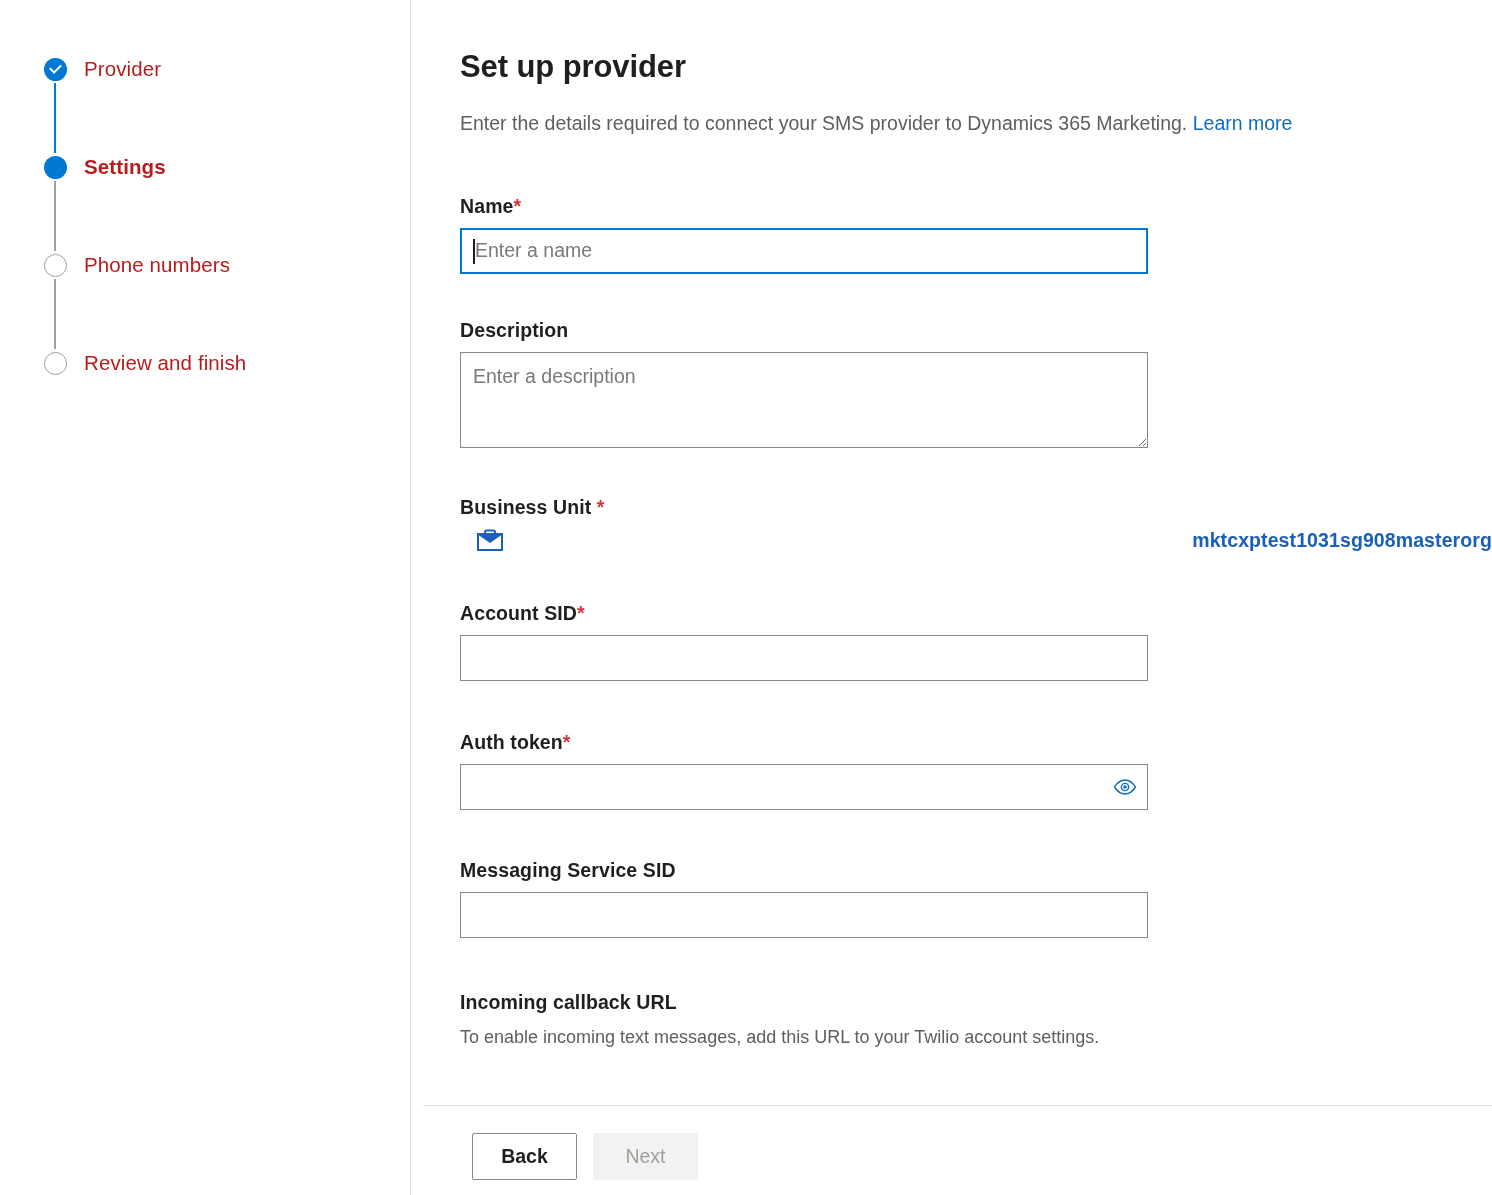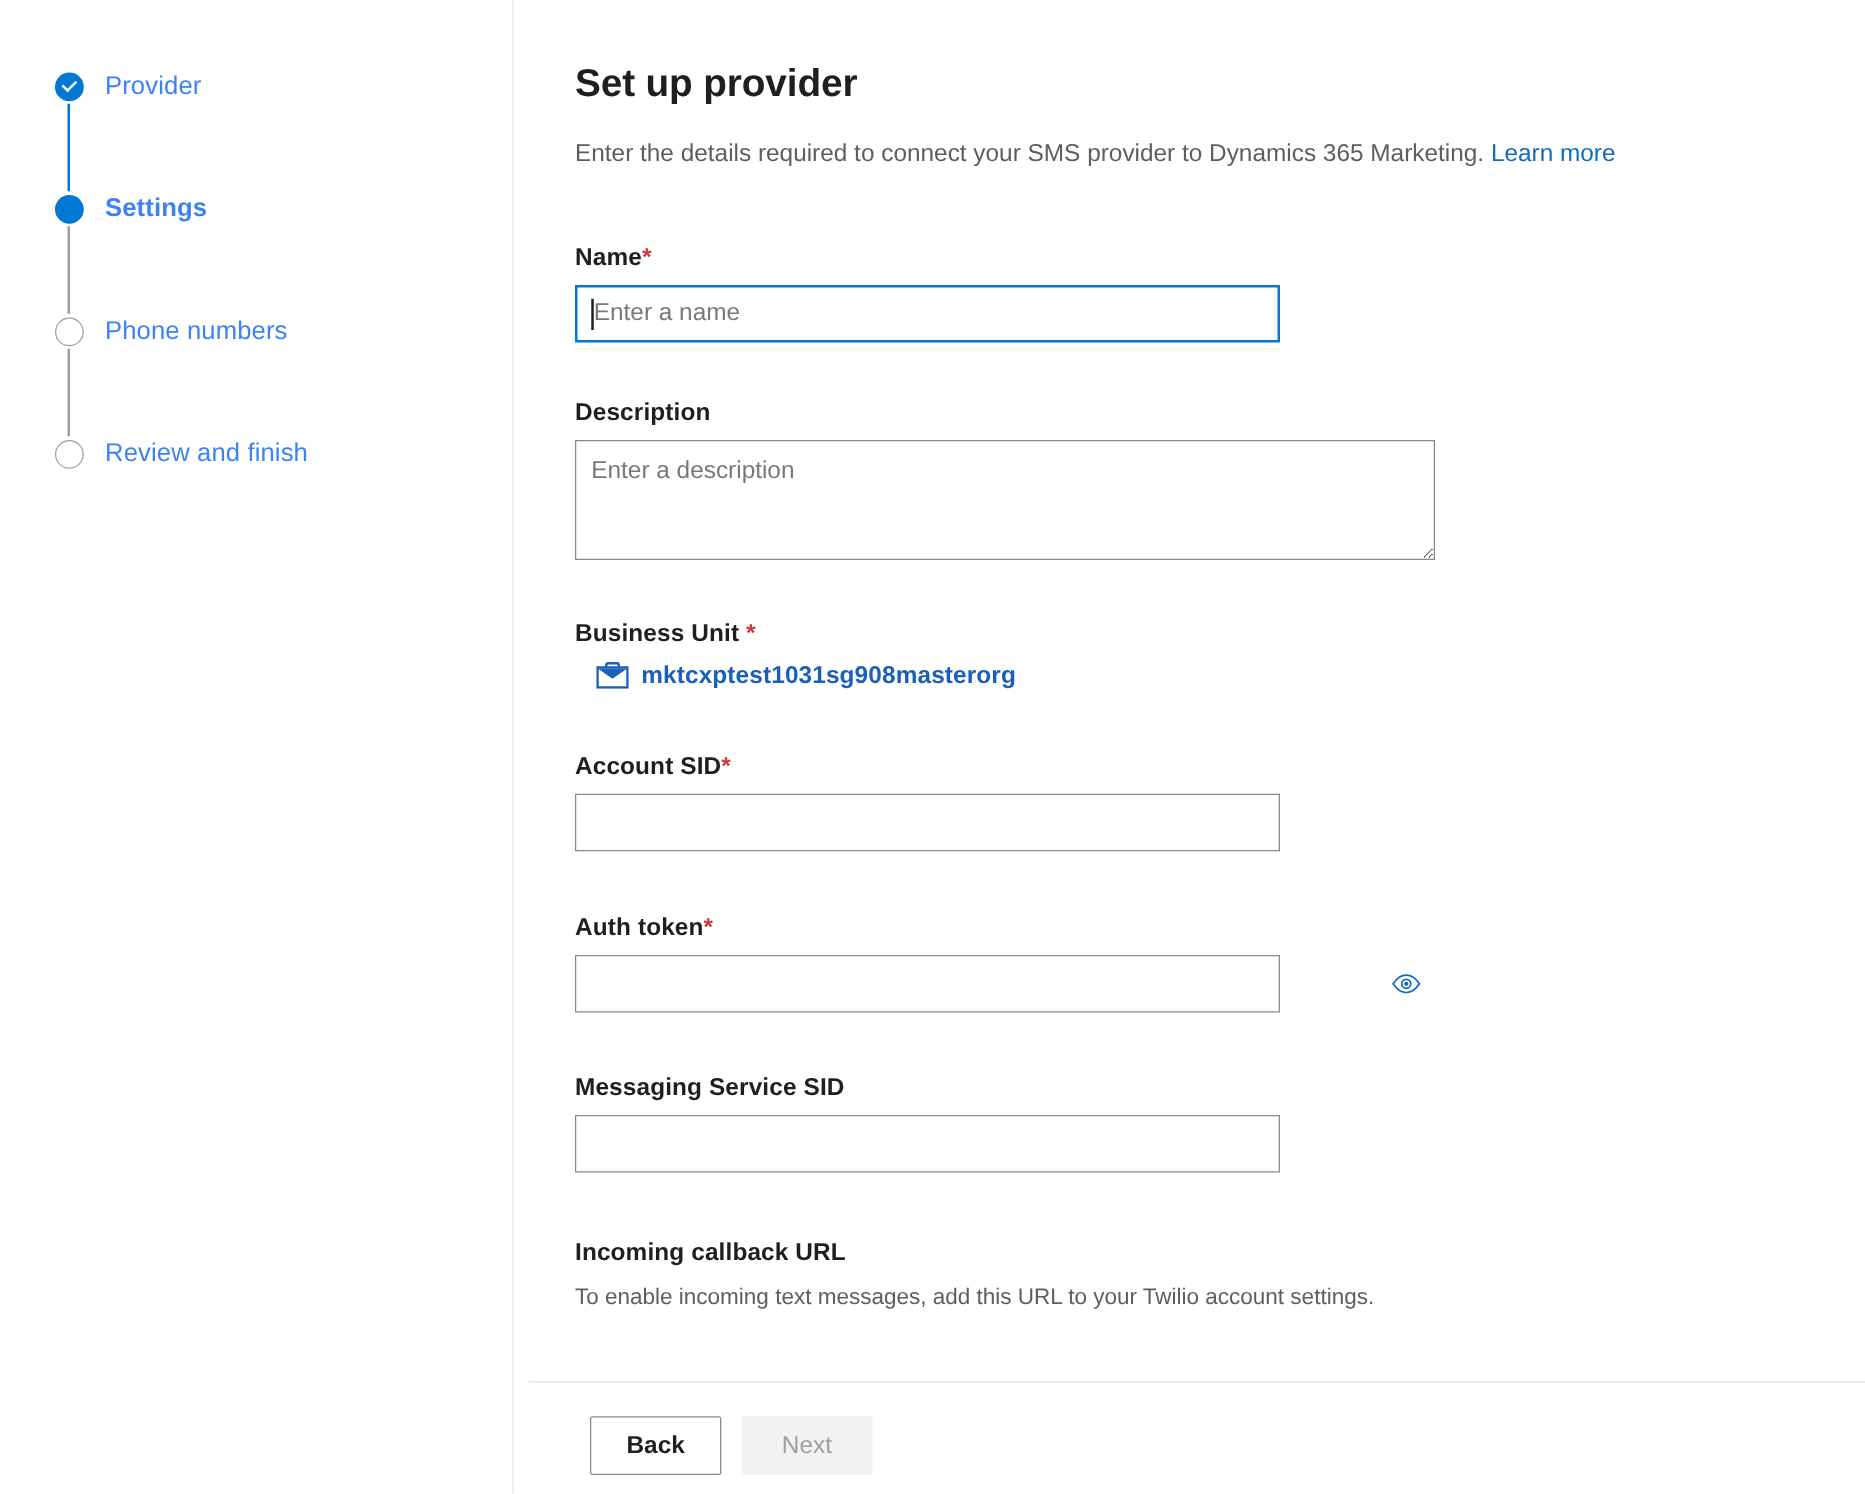--- a/index.html
+++ b/index.html
@@ -39,21 +39,21 @@
     width: 9px; height: 5px;
     border-left: 2px solid #fff;
     border-bottom: 2px solid #fff;
     transform: rotate(-45deg);
   }
   .circle.current { background: #0078d4; }
   .circle.todo { background: #fff; border: 1.3px solid #a19f9d; }
   .step-label {
     margin-left: 15px;
     font-size: 20.5px;
-    color: #3b82f6;
+    color: #b91c1c;
     white-space: nowrap;
     letter-spacing: 0.1px;
   }
   .step-label.active { font-weight: 700; }
   .connector-row { display: flex; height: 70px; }
   .connector-cell { width: 28px; flex: 0 0 28px; display: flex; justify-content: center; }
   .connector { width: 2.5px; height: 100%; background: #a19f9d; }
   .connector.blue { background: #0078d4; }
 
   
@@ -101,21 +101,21 @@
     font-size: 19.5px;
     font-weight: 600;
     color: #201f1e;
     margin-bottom: 10px;
     letter-spacing: 0.1px;
   }
   .req { color: #d13438; font-weight: 600; }
 
   .txt-input {
     display: block;
-    width: 564px;
+    width: 688px;
     height: 46px;
     border: 1px solid #8a8886;
     background: #fff;
     font-family: "Liberation Sans", sans-serif;
     font-size: 19.5px;
     color: #201f1e;
     padding: 0 12px;
     outline: none;
     border-radius: 0;
   }
@@ -144,21 +144,21 @@
     color: #201f1e;
     padding: 10px 12px;
     outline: none;
     resize: vertical;
     border-radius: 0;
     line-height: 1.35;
   }
   .txt-area::placeholder { color: #7a7977; opacity: 1; }
 
   
-  .bu-row { display: flex; align-items: center; margin-left: 17px; }
+  .bu-row { display: flex; align-items: center; margin-left: 17px; justify-content: space-between; }
   .bu-icon { width: 26px; height: 22px; flex: 0 0 26px; margin-right: 10px; display: block; }
   .bu-link {
     font-size: 19.5px;
     font-weight: 600;
     color: #1a5fb8;
     text-decoration: none;
     letter-spacing: 0.1px;
   }
 
   

